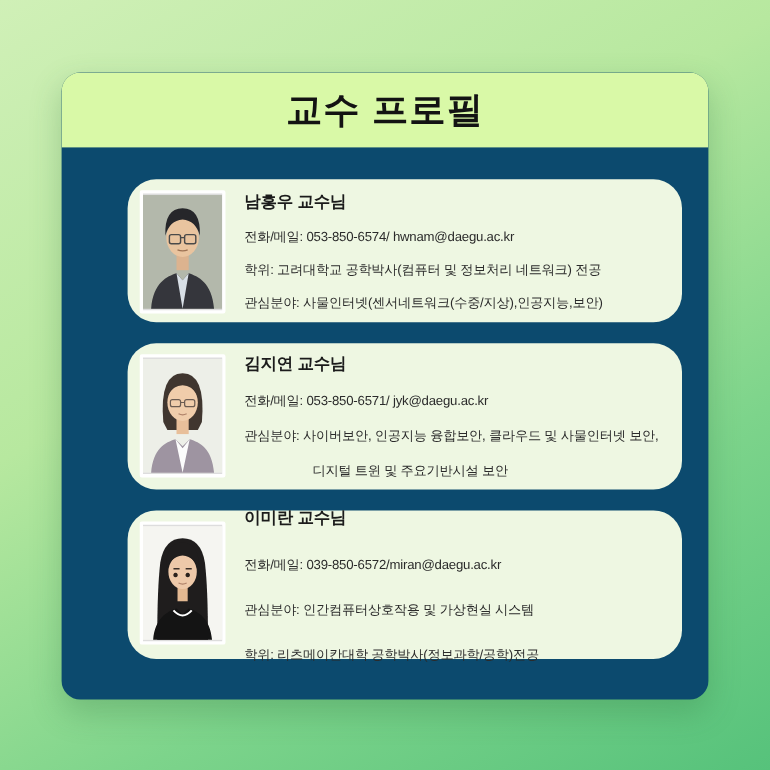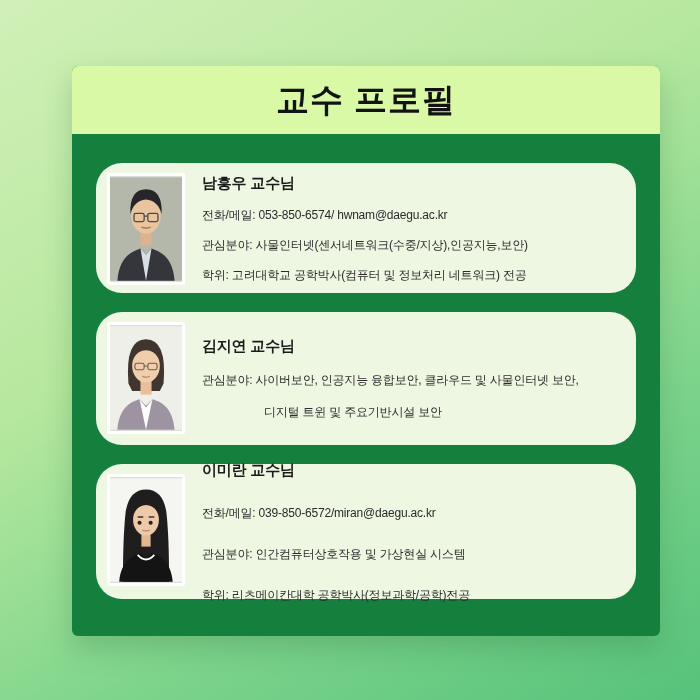--- a/index.html
+++ b/index.html
@@ -5,24 +5,24 @@
   * { margin:0; padding:0; box-sizing:border-box; }
   html,body { width:700px; height:700px; }
   body {
     font-family: "Liberation Sans", "DejaVu Sans", sans-serif;
     background: linear-gradient(150deg, #d0f0b7 0%, #b7e89f 38%, #7dd48b 70%, #56c27b 100%);
     position: relative;
     overflow: hidden;
   }
   .panel {
     position: absolute;
-    left: 72px; top: 66px;
+    left: 56px; top: 66px;
     width: 588px; height: 570px;
-    background: #15803d;
-    border-radius: 6px;
+    background: #0c4a6e;
+    border-radius: 17px;
     box-shadow: 0 12px 28px rgba(45,110,60,0.28);
     overflow: hidden;
   }
   .panel-header {
     height: 68px;
     background: #d9f9a7;
     display: flex;
     align-items: center;
     justify-content: center;
   }
@@ -38,20 +38,21 @@
     flex-direction: column;
     gap: 19px;
   }
   .card {
     background: #eef7e2;
     border-radius: 26px;
     padding: 10px 14px 10px 11px;
     display: flex;
     gap: 17px;
     align-items: flex-start;
+    margin-left: 36px;
   }
   .card-1 { height: 130px; }
   .card-2 { height: 133px; }
   .card-3 { height: 135px; }
   .photo {
     width: 78px; height: 112px;
     flex: none;
     border: 3px solid #ffffff;
     border-radius: 2px;
     overflow: hidden;
@@ -100,22 +101,22 @@
           <rect x="41" y="39" width="11" height="9" rx="2" fill="none" stroke="#4a4a4a" stroke-width="1.4"></rect>
           <line x1="37" y1="42" x2="41" y2="42" stroke="#4a4a4a" stroke-width="1.2"></line>
           <path d="M34 54 Q39 56 44 54" stroke="#9c7253" stroke-width="1.3" fill="none"></path>
           <path d="M8 112 C10 86 24 80 33 77 L39 84 L45 77 C54 80 68 86 70 112 Z" fill="#35363c"></path>
           <path d="M33 77 L39 112 L45 77 L39 84 Z" fill="#d8dfe6"></path>
         </svg>
       </div>
       <div class="info">
         <div class="prof-name">남흥우 교수님</div>
         <div class="line">전화/메일: 053-850-6574/ hwnam@daegu.ac.kr</div>
+        <div class="line">학위: 고려대학교 공학박사(컴퓨터 및 정보처리 네트워크) 전공</div>
         <div class="line">관심분야: 사물인터넷(센서네트워크(수중/지상),인공지능,보안)</div>
-        <div class="line">학위: 고려대학교 공학박사(컴퓨터 및 정보처리 네트워크) 전공</div>
       </div>
     </div>
 
     <div class="card card-2">
       <div class="photo">
         <svg viewBox="0 0 78 112" xmlns="http://www.w3.org/2000/svg">
           <rect width="78" height="112" fill="#edefe8"></rect>
           <path d="M20 62 Q16 14 39 14 Q62 14 58 62 L54 70 L24 70 Z" fill="#40362f"></path>
           <rect x="33" y="58" width="12" height="16" fill="#e8bf9a"></rect>
           <ellipse cx="39" cy="43" rx="15" ry="18" fill="#f0cdab"></ellipse>
@@ -123,20 +124,21 @@
           <rect x="27" y="40" width="10" height="7" rx="2" fill="none" stroke="#6b5c52" stroke-width="1.2"></rect>
           <rect x="41" y="40" width="10" height="7" rx="2" fill="none" stroke="#6b5c52" stroke-width="1.2"></rect>
           <line x1="37" y1="43" x2="41" y2="43" stroke="#6b5c52" stroke-width="1"></line>
           <path d="M35 54 Q39 56 43 54" stroke="#b0836a" stroke-width="1.2" fill="none"></path>
           <path d="M8 112 C10 88 22 82 32 79 L39 86 L46 79 C56 82 68 88 70 112 Z" fill="#9e94a1"></path>
           <path d="M32 79 L39 112 L46 79 L39 88 Z" fill="#fcfcfc"></path>
         </svg>
       </div>
       <div class="info">
         <div class="prof-name">김지연 교수님</div>
+        <div class="line">전화/메일: 053-850-6571/ jyk@daegu.ac.kr</div>
         <div class="line">관심분야: 사이버보안, 인공지능 융합보안, 클라우드 및 사물인터넷 보안,</div>
         <div class="line line-cont">디지털 트윈 및 주요기반시설 보안</div>
       </div>
     </div>
 
     <div class="card card-3">
       <div class="photo">
         <svg viewBox="0 0 78 112" xmlns="http://www.w3.org/2000/svg">
           <rect width="78" height="112" fill="#f5f5f1"></rect>
           <path d="M14 112 Q14 62 17 36 Q21 12 39 12 Q57 12 61 36 Q64 62 64 112 Z" fill="#1f1d1d"></path>

